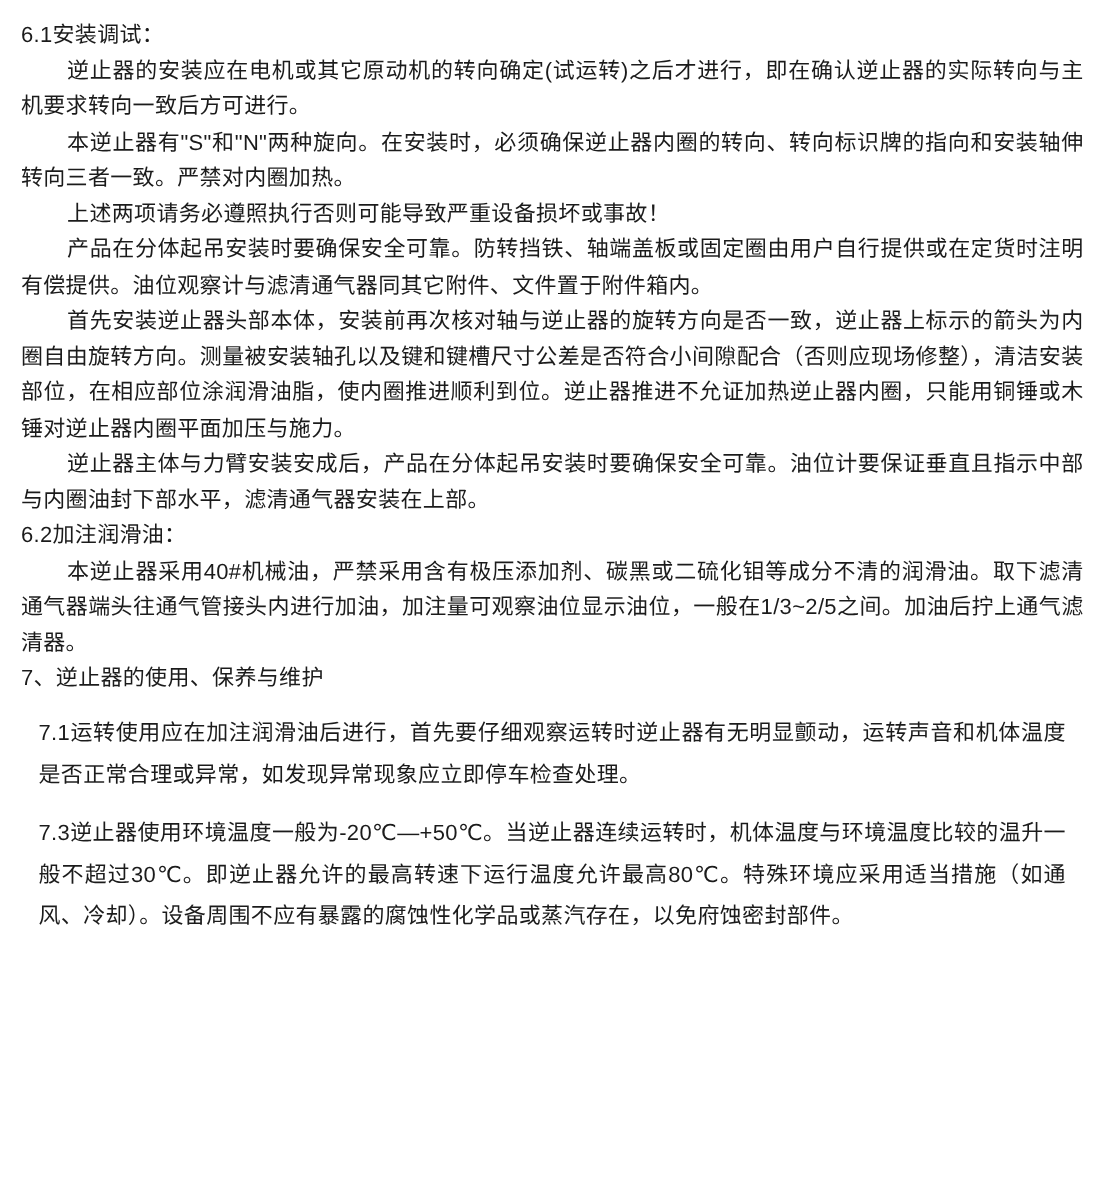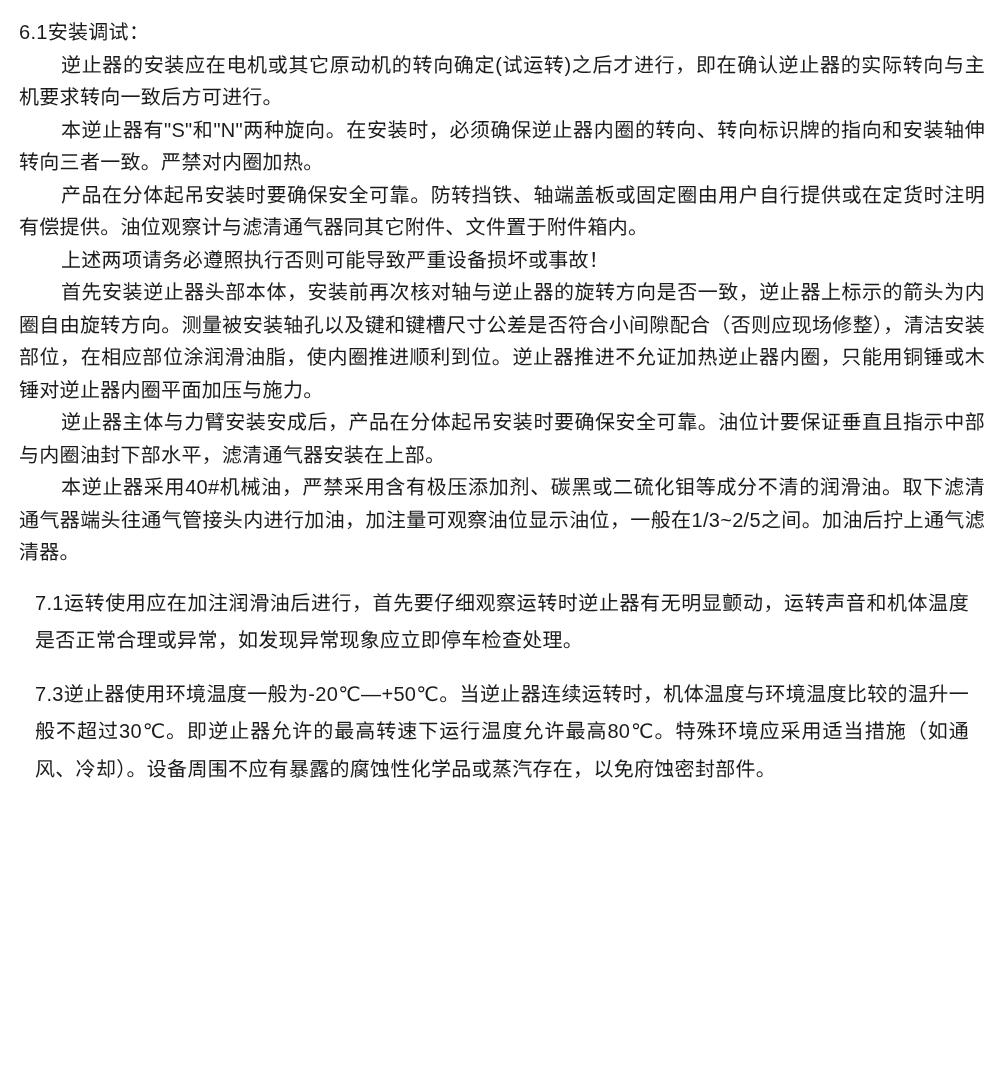--- a/index.html
+++ b/index.html
@@ -58,34 +58,36 @@
 
 <div class="page">
 
   <div class="sec6">
     <h3>6.1安装调试：</h3>
 
     <p class="indent">逆止器的安装应在电机或其它原动机的转向确定(试运转)之后才进行，即在确认逆止器的实际转向与主机要求转向一致后方可进行。</p>
 
     <p class="indent">本逆止器有"S"和"N"两种旋向。在安装时，必须确保逆止器内圈的转向、转向标识牌的指向和安装轴伸转向三者一致。严禁对内圈加热。</p>
 
+    <p class="indent">上述两项请务必遵照执行否则可能导致严重设备损坏或事故！</p>
+
     <p class="indent">产品在分体起吊安装时要确保安全可靠。防转挡铁、轴端盖板或固定圈由用户自行提供或在定货时注明有偿提供。油位观察计与滤清通气器同其它附件、文件置于附件箱内。</p>
-
-    <p class="indent">上述两项请务必遵照执行否则可能导致严重设备损坏或事故！</p>
 
     <p class="indent">首先安装逆止器头部本体，安装前再次核对轴与逆止器的旋转方向是否一致，逆止器上标示的箭头为内圈自由旋转方向。测量被安装轴孔以及键和键槽尺寸公差是否符合小间隙配合（否则应现场修整），清洁安装部位，在相应部位涂润滑油脂，使内圈推进顺利到位。逆止器推进不允证加热逆止器内圈，只能用铜锤或木锤对逆止器内圈平面加压与施力。</p>
 
 
     <p class="indent">逆止器主体与力臂安装安成后，产品在分体起吊安装时要确保安全可靠。油位计要保证垂直且指示中部与内圈油封下部水平，滤清通气器安装在上部。</p>
 
+    <h3>6.2加注润滑油：</h3>
 
     <p class="indent">本逆止器采用40#机械油，严禁采用含有极压添加剂、碳黑或二硫化钼等成分不清的润滑油。取下滤清通气器端头往通气管接头内进行加油，加注量可观察油位显示油位，一般在1/3~2/5之间。加油后拧上通气滤清器。</p>
   </div>
 
   <div class="sec7">
+    <h3 class="sec7-heading">7、逆止器的使用、保养与维护</h3>
 
     <div class="sec7-body">
       <p>7.1运转使用应在加注润滑油后进行，首先要仔细观察运转时逆止器有无明显颤动，运转声音和机体温度是否正常合理或异常，如发现异常现象应立即停车检查处理。</p>
 
 
       <p>7.3逆止器使用环境温度一般为-20℃—+50℃。当逆止器连续运转时，机体温度与环境温度比较的温升一般不超过30℃。即逆止器允许的最高转速下运行温度允许最高80℃。特殊环境应采用适当措施（如通风、冷却）。设备周围不应有暴露的腐蚀性化学品或蒸汽存在，以免府蚀密封部件。</p>
 
     </div>
   </div>
 

